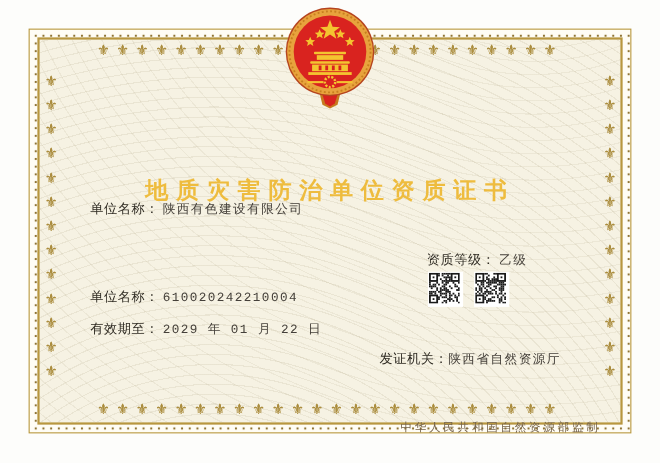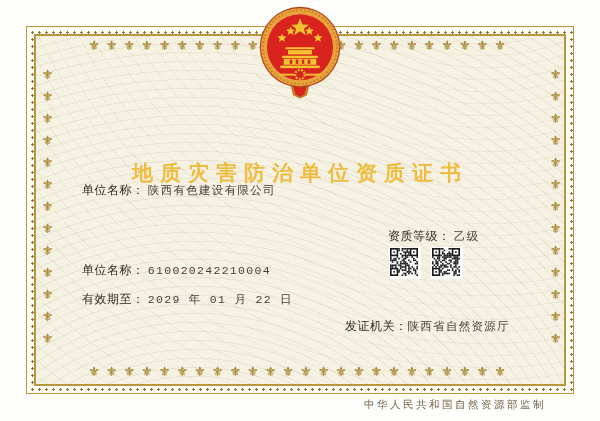--- a/index.html
+++ b/index.html
@@ -58,21 +58,21 @@
     font-size:11.5px;color:#45403a;letter-spacing:1.3px;
   }
   .val-wrap{display:inline-block;width:120px;vertical-align:top;
             white-space:normal;line-height:1.6;}
 
   
   .qr{position:absolute;width:30px;height:30px;background:#fff;padding:1px;z-index:4;}
 
   
   .footer{
-    position:absolute;top:398px;right:54px;z-index:4;
+    position:absolute;top:382px;right:54px;z-index:4;
     font-family:Liberation Sans, sans-serif;
     font-size:10.5px;color:#75634a;letter-spacing:2.5px;
   }
 </style>
 </head>
 <body>
 
 <div class="paper">
 
   <div class="frame1">

